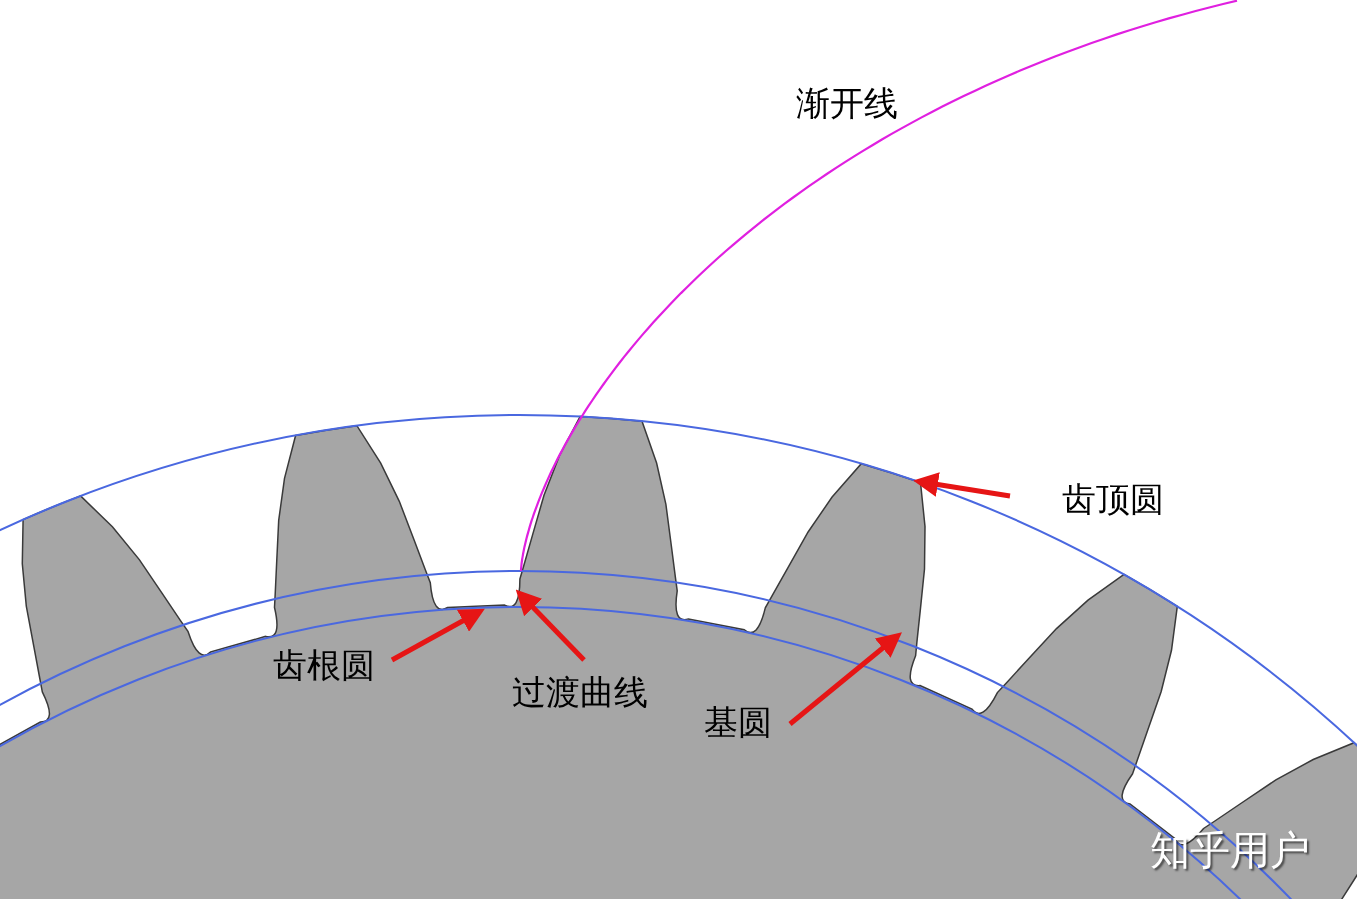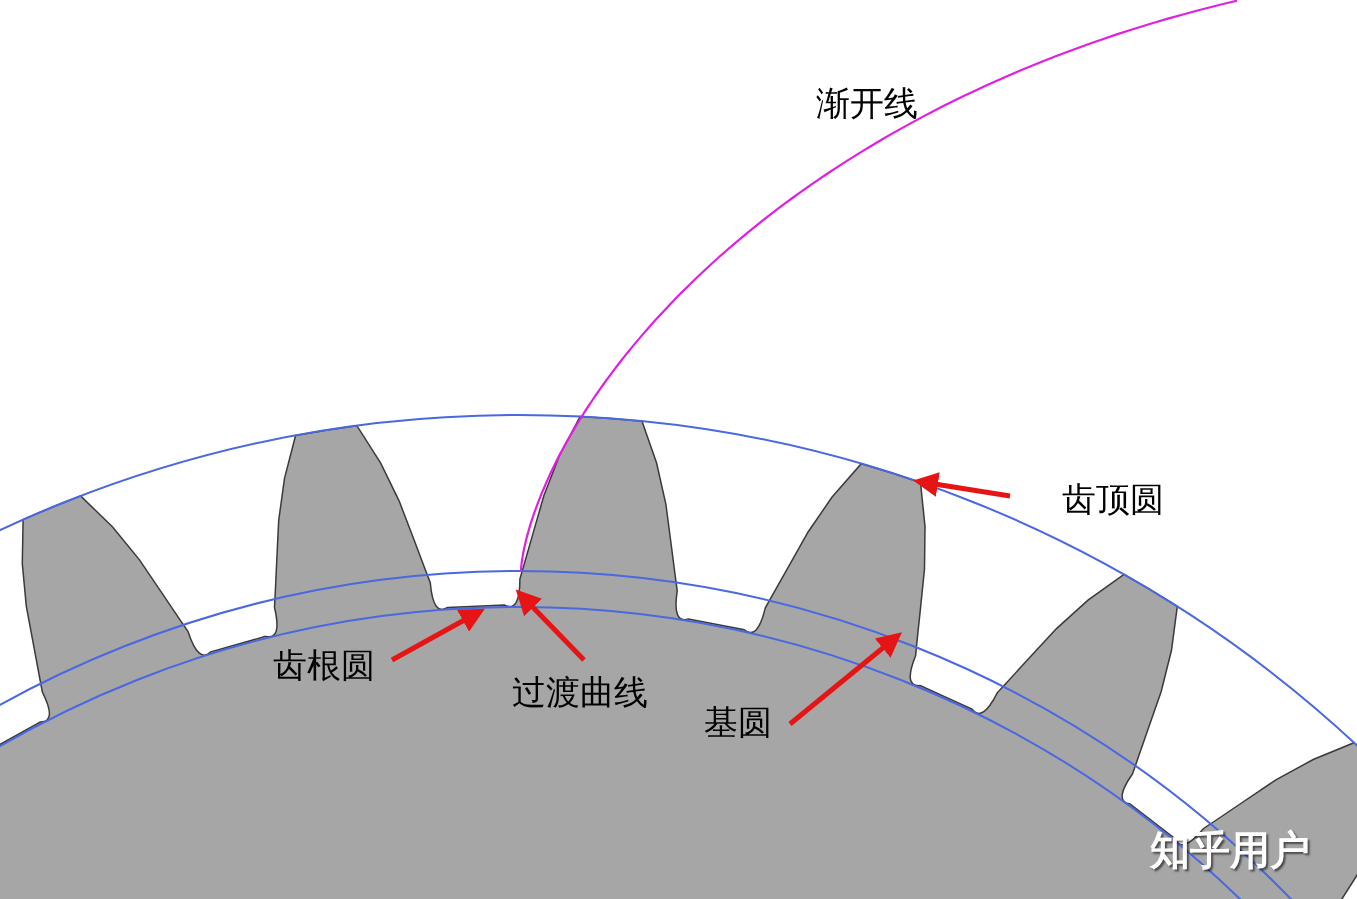--- a/index.html
+++ b/index.html
@@ -1,21 +1,21 @@
 <!DOCTYPE html>
 <html><head>
 <meta charset="utf-8">
 <style>
   html, body { margin: 0; padding: 0; background: #ffffff; }
   body { width: 1357px; height: 899px; overflow: hidden; position: relative;
          font-family: "DejaVu Sans", "Liberation Sans", sans-serif; }
   #canvas { position: absolute; left: 0; top: 0; }
   .label { position: absolute; font-size: 34px; color: #000; white-space: nowrap; line-height: 1; }
   .watermark { position: absolute; font-size: 40px; color: #ffffff; white-space: nowrap; line-height: 1;
-               text-shadow: 2px 2px 2px rgba(0,0,0,0.55); font-weight: bold; }
+               text-shadow: 2px 2px 2px rgba(0,0,0,0.55); }
 </style>
 </head>
 <body>
 
 <svg id="canvas" width="1357" height="899" viewBox="0 0 1357 899">
   <rect x="0" y="0" width="1357" height="899" fill="#ffffff"></rect>
   <path id="gear-body" fill="#a6a6a6" stroke="#3a3a3a" stroke-width="1.5" d="M519.9,579.0 L523.7,566.0 L532.5,535.1 L544.0,495.3 L559.4,455.7 L580.1,416.5 A1228,1228 0 0 1 642.0,421.2 L656.6,463.0 L665.9,504.4 L671.3,545.5 L675.4,577.4 L677.2,590.8 Q672.1,624.4 688.5,618.9 L744.3,629.8 Q757.4,641.0 765.3,607.9 L765.3,607.9 L771.9,596.1 L787.7,568.1 L808.1,532.0 L832.1,497.0 L861.3,463.7 A1228,1228 0 0 1 920.5,482.5 L925.0,526.5 L924.5,569.0 L920.3,610.2 L916.9,642.2 L915.6,655.7 Q902.9,687.2 920.1,685.6 L971.9,709.0 Q982.1,723.0 997.4,692.6 L997.4,692.6 L1006.6,682.7 L1028.3,659.0 L1056.5,628.6 L1088.0,600.1 L1124.0,574.4 A1228,1228 0 0 1 1177.3,606.4 L1171.5,650.3 L1161.2,691.5 L1147.6,730.6 L1137.0,761.0 L1132.6,773.7 Q1113.0,801.5 1130.0,803.9 L1175.1,838.7 Q1181.8,854.6 1203.6,828.5 L1203.6,828.5 L1214.9,821.0 L1241.5,803.0 L1275.9,779.9 L1313.2,759.5 L1354.1,742.7 A1228,1228 0 0 1 1398.6,786.1 L1382.9,827.5 L1363.4,865.2 L1341.1,900.2 L1323.8,927.2 L1316.5,938.7 Q1291.0,961.2 1307.1,967.4 L1342.9,1011.6 Q1345.7,1028.6 1373.0,1008.4 L1373.0,1008.4 L1385.7,1003.6 L1415.8,992.3 L1454.6,977.7 L1495.5,966.4 L1539.3,959.6 A1228,1228 0 0 1 1572.5,1012.1 L1547.7,1048.7 L1520.0,1080.9 L1490.3,1109.8 L1467.1,1132.1 L1457.4,1141.6 Q1427.4,1157.6 1441.6,1167.4 L1466.3,1218.7 Q1465.1,1235.9 1496.3,1222.4 L1496.3,1222.4 L1509.8,1220.7 L1541.7,1216.6 L1582.8,1211.4 L1625.2,1209.8 L1669.4,1213.3 A1228,1228 0 0 1 1689.6,1272.0 L1657.0,1301.9 L1622.6,1326.9 L1587.0,1348.1 L1559.4,1364.6 L1547.8,1371.5 Q1514.9,1380.2 1526.4,1393.0 L1538.6,1448.6 Q1533.5,1465.0 1567.0,1459.2 L1567.0,1459.2 L1580.4,1460.6 L1612.4,1463.9 L1653.6,1468.4 L1695.3,1476.6 L1737.5,1490.2 A1228,1228 0 0 1 1743.6,1552.0 L1705.0,1573.6 L1665.8,1589.9 L1626.3,1602.4 L1595.6,1612.0 L1582.7,1616.1 Q1548.7,1616.9 1556.9,1632.1 L1556.0,1689.0 Q1547.2,1703.8 1581.1,1705.8 L1581.1,1705.8 L1593.9,1710.3 L1624.3,1720.9 L1663.3,1734.7 L1702.0,1752.4 L1739.9,1775.3 A1228,1228 0 0 1 1731.6,1836.9 L1689.0,1849.0 L1647.1,1855.8 L1605.8,1858.8 L1573.7,1861.1 L1560.2,1862.1 Q1526.9,1855.1 1531.5,1871.7 L1517.4,1926.9 Q1505.5,1939.3 1538.0,1949.0 L1538.0,1949.0 L1549.4,1956.4 L1576.5,1973.7 L1611.3,1996.2 L1644.8,2022.3 L1676.4,2053.3 A1228,1228 0 0 1 1654.2,2111.3 L1610.0,2113.2 L1567.6,2110.2 L1526.7,2103.7 L1495.0,2098.4 L1481.6,2096.3 Q1450.8,2081.8 1451.5,2099.0 L1425.1,2149.5 Q1410.6,2158.8 1440.0,2175.8 L1440.0,2175.8 L1449.4,2185.6 L1471.7,2208.7 L1500.4,2238.6 L1527.0,2271.7 L1550.6,2309.1 A1228,1228 0 0 1 1515.6,2360.5 L1472.1,2352.1 L1431.6,2339.5 L1393.3,2323.6 L1363.6,2311.2 L1351.1,2306.1 Q1324.5,2284.9 1321.1,2301.8 L1283.8,2344.8 Q1267.6,2350.5 1292.3,2373.8 L1292.3,2373.8 L1299.1,2385.5 L1315.6,2413.1 L1336.6,2448.8 L1354.9,2487.2 L1369.2,2529.1 A1228,1228 0 0 1 1323.3,2571.0 L1282.9,2552.8 L1246.4,2531.2 L1212.8,2506.9 L1186.7,2488.0 L1175.8,2480.1 Q1154.8,2453.4 1147.6,2469.0 L1101.4,2502.2 Q1084.2,2504.0 1102.9,2532.5 L1102.9,2532.5 L1106.9,2545.4 L1116.5,2576.1 L1128.8,2615.7 L1137.7,2657.2 L1141.9,2701.3 A1228,1228 0 0 1 1087.6,2731.4 L1052.5,2704.5 L1021.9,2675.0 L994.8,2643.6 L973.9,2619.2 L965.0,2609.0 Q950.8,2578.1 940.2,2591.7 L887.5,2613.4 Q870.4,2611.2 882.0,2643.2 L882.0,2643.2 L882.9,2656.6 L885.2,2688.7 L888.0,2730.1 L887.1,2772.5 L881.1,2816.4 A1228,1228 0 0 1 821.3,2833.2 L793.3,2798.9 L770.4,2763.1 L751.3,2726.4 L736.5,2697.8 L730.2,2685.8 Q723.5,2652.5 710.0,2663.3 L653.8,2672.2 Q637.7,2666.1 641.6,2699.9 L641.6,2699.9 L639.4,2713.3 L634.2,2745.0 L627.4,2785.9 L616.7,2827.0 L600.7,2868.3 A1228,1228 0 0 1 538.6,2870.8 L519.3,2831.0 L505.3,2790.9 L495.2,2750.7 L487.4,2719.5 L484.0,2706.4 Q485.1,2672.4 469.6,2679.8 L412.8,2675.6 Q398.5,2665.9 394.6,2699.7 L394.6,2699.7 L389.3,2712.2 L376.9,2741.9 L360.9,2780.1 L341.0,2817.6 L316.0,2854.1 A1228,1228 0 0 1 255.0,2842.3 L245.4,2799.1 L240.9,2756.8 L240.3,2715.4 L239.9,2683.2 L239.7,2669.7 Q248.7,2636.9 231.8,2640.5 L177.6,2623.2 Q165.9,2610.6 154.2,2642.5 L154.2,2642.5 L146.2,2653.4 L127.3,2679.5 L102.9,2712.9 L74.9,2744.9 L42.1,2774.6 A1228,1228 0 0 1 -14.5,2749.1 L-13.9,2704.8 L-8.4,2662.7 L0.5,2622.2 L7.6,2590.8 L10.5,2577.6 Q26.7,2547.8 9.5,2547.4 L-39.3,2518.1 Q-47.7,2503.1 -66.5,2531.4 L-66.5,2531.4 L-76.7,2540.2 L-101.1,2561.2 L-132.6,2588.2 L-167.2,2612.8 L-206.0,2634.2 A1228,1228 0 0 1 -255.2,2596.2 L-244.4,2553.3 L-229.4,2513.6 L-211.3,2476.3 L-197.2,2447.3 L-191.3,2435.2 Q-168.6,2409.8 -185.3,2405.5 L-226.0,2365.7 Q-230.8,2349.2 -255.6,2372.5 L-255.6,2372.5 L-267.6,2378.7 L-296.2,2393.5 L-333.0,2412.4 L-372.4,2428.4 L-415.0,2440.3 A1228,1228 0 0 1 -454.1,2392.0 L-433.7,2352.7 L-409.9,2317.5 L-383.8,2285.4 L-363.4,2260.5 L-354.9,2250.0 Q-327.0,2230.6 -342.2,2222.5 L-372.6,2174.4 Q-373.5,2157.2 -402.9,2174.2 L-402.9,2174.2 L-416.1,2177.4 L-447.3,2185.2 L-487.5,2195.2 L-529.5,2201.6 L-573.7,2203.4 A1228,1228 0 0 1 -600.6,2147.4 L-571.7,2113.9 L-540.5,2085.1 L-507.6,2059.9 L-482.0,2040.3 L-471.3,2032.1 Q-439.7,2019.7 -452.6,2008.3 L-471.2,1954.5 Q-468.0,1937.5 -500.6,1947.3 L-500.6,1947.3 L-514.1,1947.4 L-546.3,1947.8 L-587.7,1948.2 L-630.0,1944.8 L-673.5,1936.3 A1228,1228 0 0 1 -686.8,1875.6 L-650.9,1849.6 L-613.9,1828.9 L-576.1,1811.9 L-546.7,1798.8 L-534.3,1793.2 Q-500.7,1788.4 -510.7,1774.4 L-516.3,1717.7 Q-509.3,1702.0 -543.3,1703.9 L-543.3,1703.9 L-556.4,1700.9 L-587.8,1693.9 L-628.2,1684.7 L-668.7,1671.7 L-709.0,1653.4 A1228,1228 0 0 1 -707.9,1591.2 L-667.0,1574.3 L-626.2,1562.6 L-585.5,1554.8 L-553.9,1548.8 L-540.6,1546.3 Q-506.7,1549.4 -513.2,1533.4 L-505.6,1477.0 Q-495.2,1463.3 -528.7,1457.3 L-528.7,1457.3 L-540.8,1451.4 L-569.7,1437.3 L-606.9,1419.0 L-643.3,1397.0 L-678.2,1369.9 A1228,1228 0 0 1 -662.9,1309.7 L-619.2,1302.6 L-576.8,1300.7 L-535.4,1302.4 L-503.2,1303.9 L-489.7,1304.5 Q-457.5,1315.3 -460.1,1298.3 L-439.7,1245.1 Q-426.4,1234.2 -457.6,1220.7 L-457.6,1220.7 L-468.0,1212.1 L-492.9,1191.7 L-524.9,1165.4 L-555.2,1135.6 L-583.0,1101.2 A1228,1228 0 0 1 -554.2,1046.1 L-510.0,1049.3 L-468.3,1057.2 L-428.4,1068.5 L-397.5,1077.3 L-384.5,1081.0 Q-355.6,1099.0 -354.2,1081.8 L-322.1,1034.8 Q-306.6,1027.2 -333.9,1006.9 L-333.9,1006.9 L-342.1,996.1 L-361.6,970.5 L-386.7,937.5 L-409.2,901.6 L-428.3,861.6 A1228,1228 0 0 1 -387.6,814.7 L-345.4,828.0 L-306.6,845.3 L-270.4,865.5 L-242.3,881.2 L-230.5,887.8 Q-206.6,911.9 -201.2,895.5 L-159.2,857.2 Q-142.4,853.4 -164.2,827.3 L-164.2,827.3 L-169.7,815.0 L-182.8,785.6 L-199.6,747.7 L-213.2,707.5 L-222.6,664.2 A1228,1228 0 0 1 -172.1,627.9 L-134.1,650.6 L-100.4,676.4 L-69.8,704.4 L-46.1,726.2 L-36.1,735.3 Q-18.4,764.3 -9.4,749.6 L40.3,722.0 Q57.5,722.2 42.3,691.8 L42.3,691.8 L39.8,678.5 L33.9,646.9 L26.3,606.1 L22.3,563.8 L23.1,519.6 A1228,1228 0 0 1 80.6,495.9 L112.4,526.8 L139.3,559.6 L162.5,593.9 L180.5,620.6 L188.1,631.7 Q198.7,664.1 210.8,651.8 L265.6,636.4 Q282.3,640.6 274.5,607.5 L274.5,607.5 L275.2,594.0 L276.7,561.8 L278.7,520.4 L284.5,478.4 L295.6,435.5 A1228,1228 0 0 1 356.9,425.7 L380.7,463.1 L399.3,501.3 L414.1,540.0 L425.4,570.1 L430.3,582.7 Q433.1,616.6 447.7,607.5 L504.6,605.1 Q519.9,613.0 519.9,579.0 Z"></path>
   <circle id="root-circle" fill="none" stroke="#4a68e0" stroke-width="2" cx="519" cy="1643" r="1036"></circle>
   <circle id="base-circle" fill="none" stroke="#4a68e0" stroke-width="2" cx="519" cy="1643" r="1072"></circle>
   <circle id="addendum-circle" fill="none" stroke="#4a68e0" stroke-width="2" cx="519" cy="1643" r="1228"></circle>
@@ -26,18 +26,18 @@
     </marker>
   </defs>
   <g id="arrows">
       <line x1="1010" y1="496" x2="922" y2="482" stroke="#e61515" stroke-width="5" marker-end="url(#arrowhead)"></line>
       <line x1="392" y1="660" x2="477" y2="613" stroke="#e61515" stroke-width="5" marker-end="url(#arrowhead)"></line>
       <line x1="584" y1="660" x2="522" y2="596" stroke="#e61515" stroke-width="5" marker-end="url(#arrowhead)"></line>
       <line x1="790" y1="724" x2="895" y2="638" stroke="#e61515" stroke-width="5" marker-end="url(#arrowhead)"></line>
     </g>
 </svg>
 
-<div class="label" style="left:816px; top:86px;text-align:center;">渐开线</div>
+<div class="label" style="left:796px; top:86px;text-align:center;">渐开线</div>
 <div class="label" style="left:1020px; top:482px;margin-left:42px;">齿顶圆</div>
 <div class="label" style="left:273px; top:648px;">齿根圆</div>
 <div class="label" style="left:512px; top:675px;text-align:center;">过渡曲线</div>
 <div class="label" style="left:704px; top:705px;">基圆</div>
 <div class="watermark" style="left:1150px; top:830px;">知乎用户</div>
 
 </body></html>

